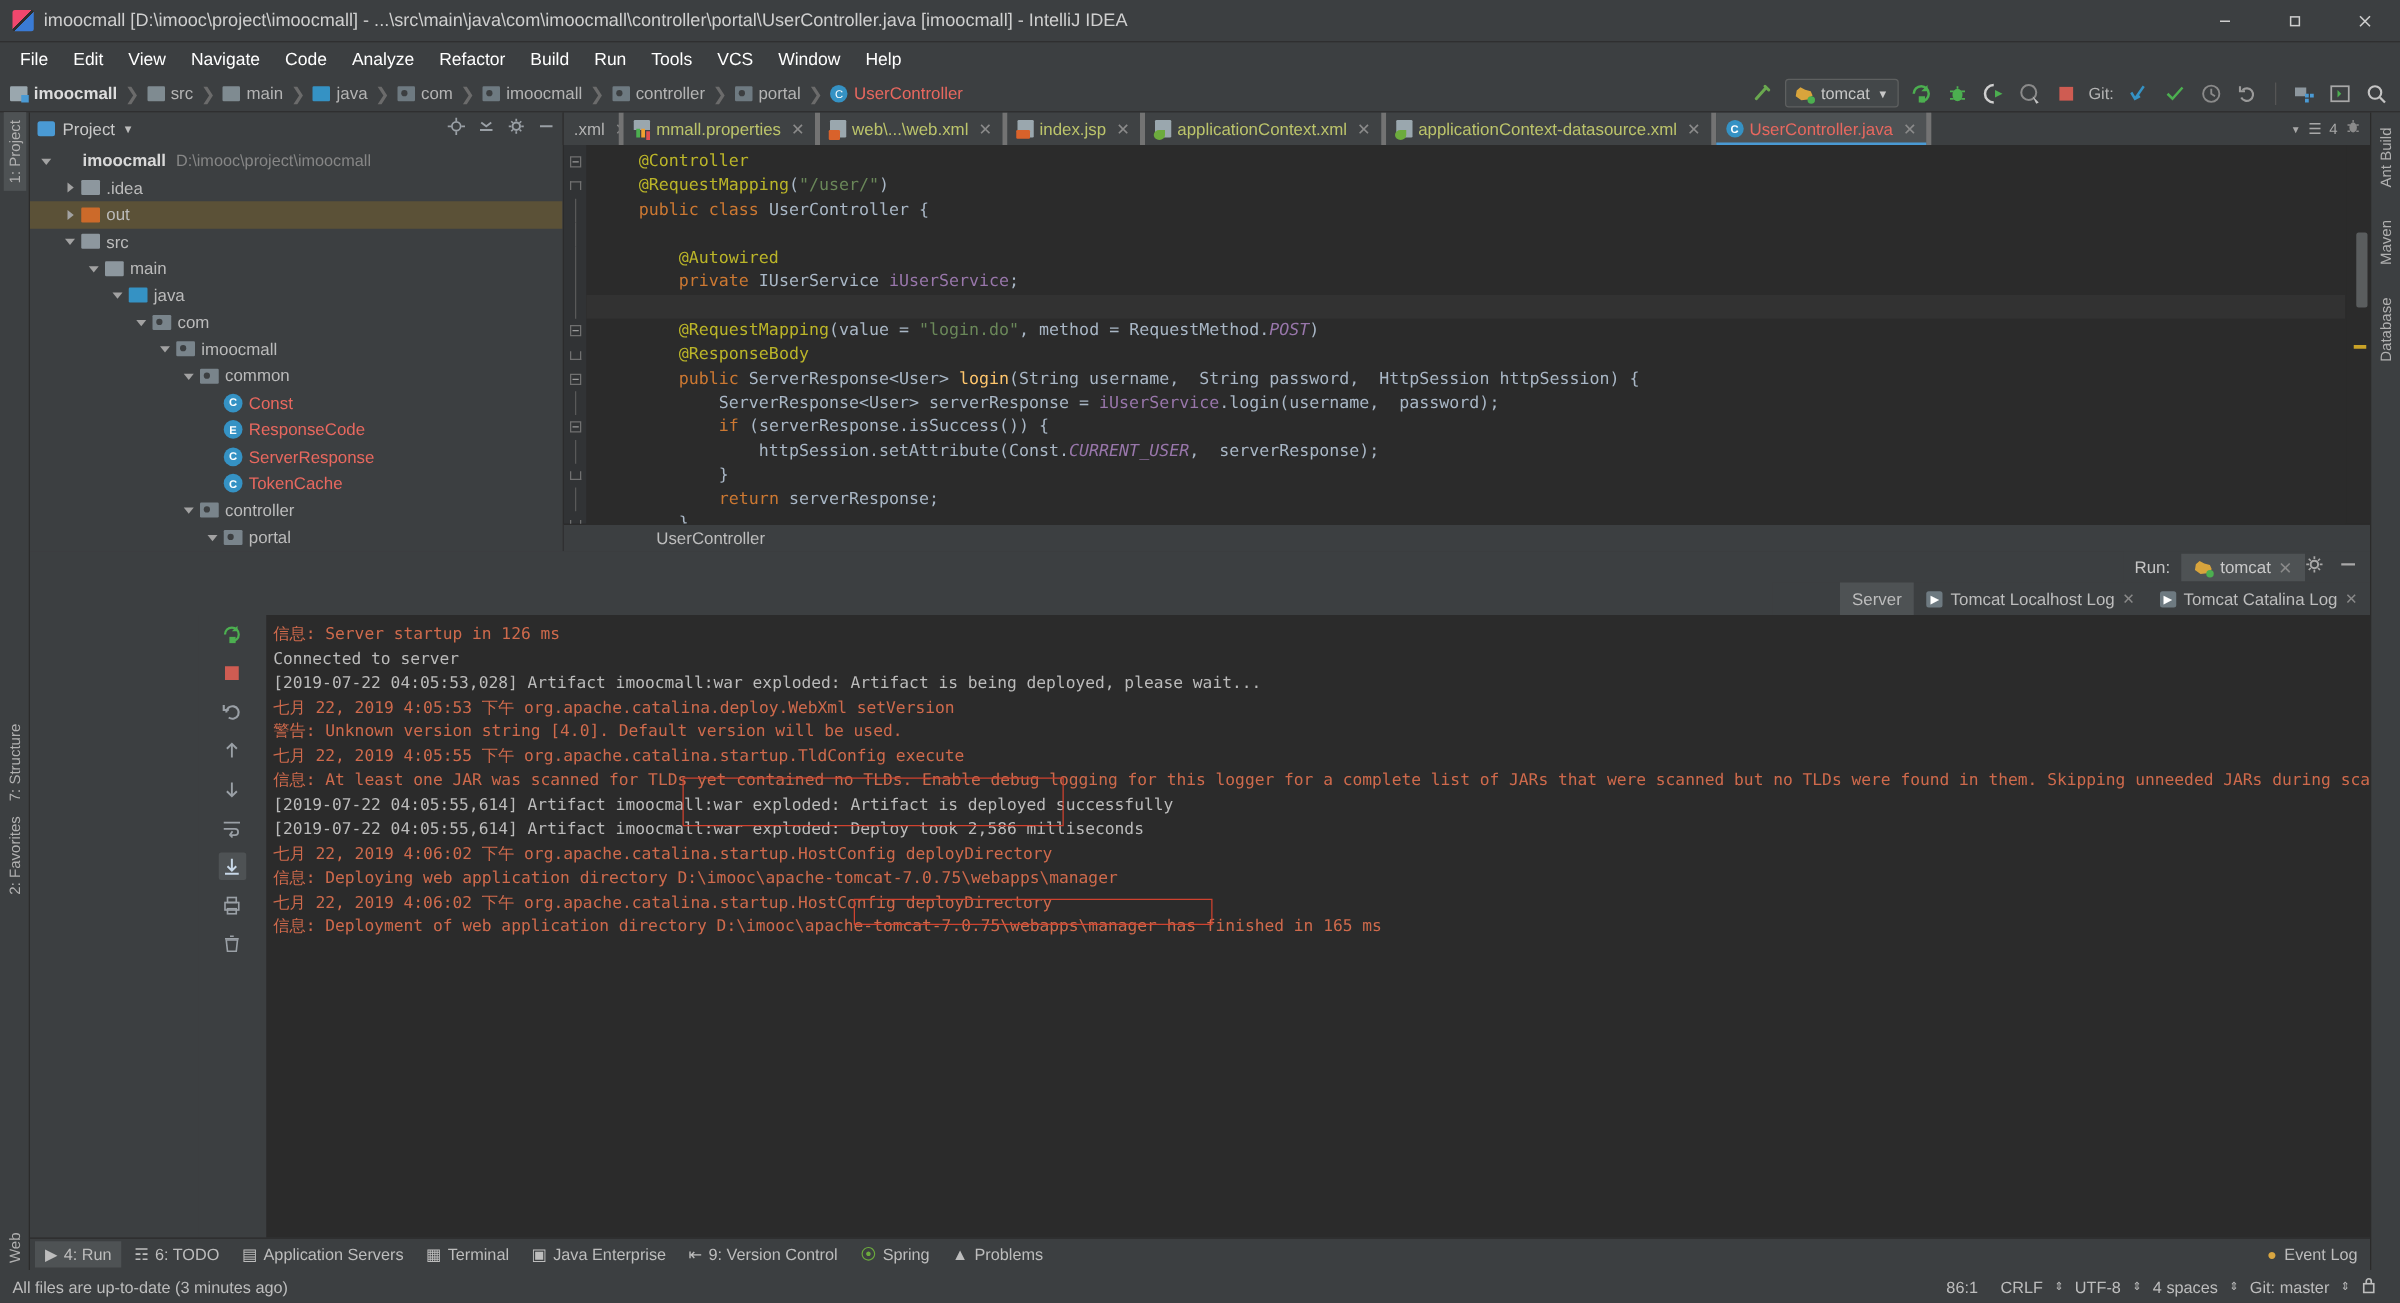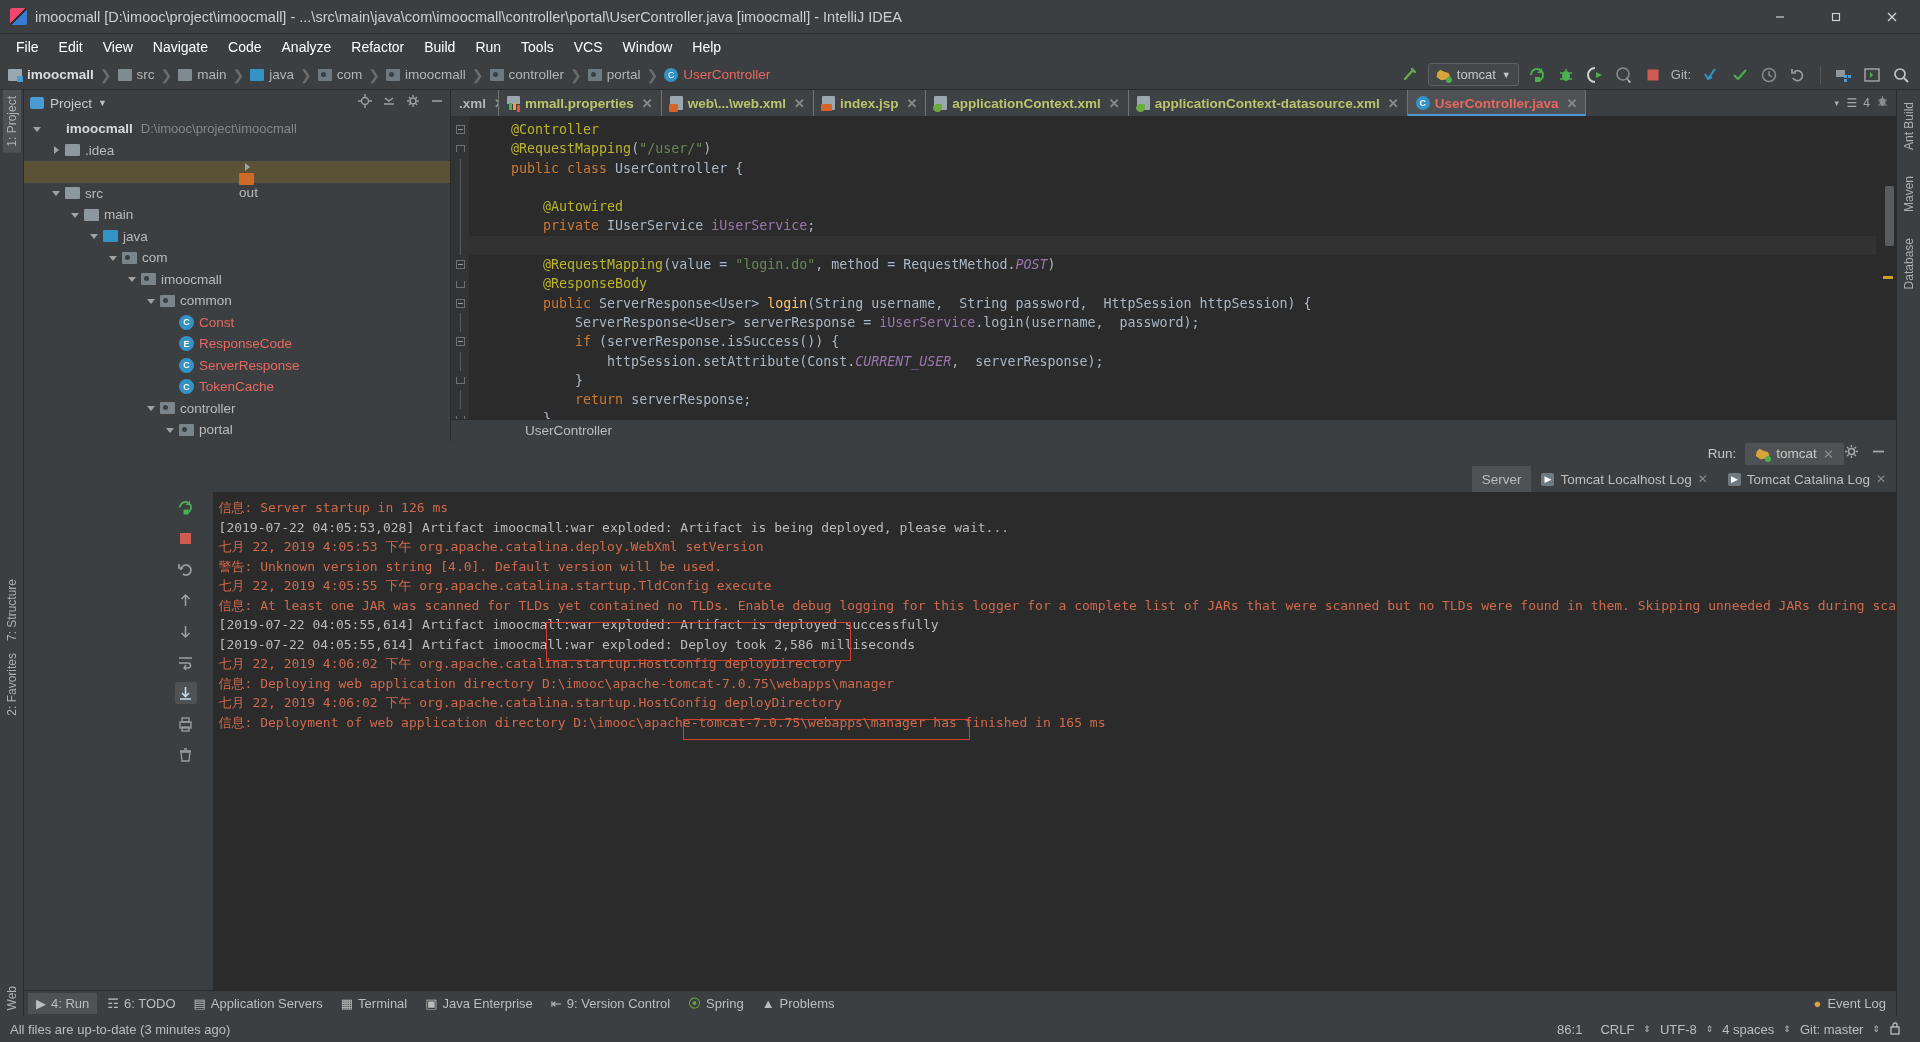--- a/index.html
+++ b/index.html
@@ -94,21 +94,21 @@
   .cico { width: 15px; height: 15px; border-radius: 50%; margin-right: 5px; flex: none; background: #3592c4;
           color: #fff; font-size: 9px; display: flex; align-items: center; justify-content: center; font-weight: bold; }
   .tlabel.red { color: #e8685f; }
   .tlabel.bold { font-weight: bold; color: #d8d8d8; }
   .tpath { color: #868686; margin-left: 8px; font-size: 13px; }
 
   
   .editor-area { flex: 1; display: flex; flex-direction: column; min-width: 0; background: #2b2b2b; }
   .tabstrip { height: 26px; background: #3c3f41; display: flex; align-items: stretch; flex: none; overflow: hidden; }
   .etab { display: flex; align-items: center; gap: 5px; padding: 0 8px; font-size: 13.5px;
-          border-right: 1px solid #737373; background: #3f4244; color: #b3b3b3; white-space: nowrap; position: relative; font-weight: bold; }
+          border-right: 4px solid #737373; background: #3f4244; color: #b3b3b3; white-space: nowrap; position: relative; }
   .etab.xml { color: #bcc46b; }
   .etab.jsp { color: #bcc46b; }
   .etab.active { background: #4e5254; color: #e8685f; }
   .etab.active::after { content:""; position:absolute; left:0; right:0; bottom:0; height:2px; background:#4a9ad4; }
   .etab .x { color: #8a8a8a; font-size: 13px; margin-left: 3px; }
   .ftype { width: 13px; height: 14px; flex: none; position: relative; border-radius: 1px; }
   .ftype.props { background: linear-gradient(180deg,#9aa7ae 0 55%, transparent 55%); }
   .ftype.props::after { content:""; position:absolute; left:2px; bottom:0; width:3px; height:7px; background:#4caf50; box-shadow: 4px 0 0 #f0a030, 8px 2px 0 #e05050; }
   .ftype.xmlf { background: #9aa7ae; }
   .ftype.xmlf::after { content:""; position:absolute; left:-1px; bottom:-2px; width:9px; height:8px; background:#d9622b; border-radius:1px; }
@@ -418,21 +418,21 @@
                 <span class="arrow d"></span>
                 <span class="fico project"></span>
                 <span class="tlabel bold">imoocmall</span>
                 <span class="tpath">D:\imooc\project\imoocmall</span>
               </div>
               <div class="trow" style="padding-left: 27px;">
                 <span class="arrow r"></span>
                 <span class="fico gray"></span>
                 <span class="tlabel">.idea</span>
               </div>
-              <div class="trow sel-out" style="padding-left: 27px; flex-direction: column;">
+              <div class="trow sel-out" style="padding-left: 27px;">
                 <span class="arrow r"></span>
                 <span class="fico orange"></span>
                 <span class="tlabel">out</span>
               </div>
               <div class="trow" style="padding-left: 27px;">
                 <span class="arrow d"></span>
                 <span class="fico gray"></span>
                 <span class="tlabel">src</span>
               </div>
               <div class="trow" style="padding-left: 46px;">
@@ -700,20 +700,21 @@
             <div class="cg-ico">
               <svg width="17" height="17" viewBox="0 0 17 17">
                   <path d="M4 5h9l-1 9H5z" fill="none" stroke="#9aa0a6" stroke-width="1.3"></path>
                   <path d="M3 4h11M7 2h3" stroke="#9aa0a6" stroke-width="1.3"></path>
                 </svg>
             </div>
           </div>
           <div class="console" style="position:relative;">
 
           <div class="lline err">信息: Server startup in 126 ms</div>
+              <div class="lline">Connected to server</div>
               <div class="lline">[2019-07-22 04:05:53,028] Artifact imoocmall:war exploded: Artifact is being deployed, please wait...</div>
               <div class="lline err">七月 22, 2019 4:05:53 下午 org.apache.catalina.deploy.WebXml setVersion</div>
               <div class="lline err">警告: Unknown version string [4.0]. Default version will be used.</div>
               <div class="lline err">七月 22, 2019 4:05:55 下午 org.apache.catalina.startup.TldConfig execute</div>
               <div class="lline err">信息: At least one JAR was scanned for TLDs yet contained no TLDs. Enable debug logging for this logger for a complete list of JARs that were scanned but no TLDs were found in them. Skipping unneeded JARs during sca</div>
               <div class="lline">[2019-07-22 04:05:55,614] Artifact imoocmall:war exploded: Artifact is deployed successfully</div>
               <div class="lline">[2019-07-22 04:05:55,614] Artifact imoocmall:war exploded: Deploy took 2,586 milliseconds</div>
               <div class="lline err">七月 22, 2019 4:06:02 下午 org.apache.catalina.startup.HostConfig deployDirectory</div>
               <div class="lline err">信息: Deploying web application directory D:\imooc\apache-tomcat-7.0.75\webapps\manager</div>
               <div class="lline err">七月 22, 2019 4:06:02 下午 org.apache.catalina.startup.HostConfig deployDirectory</div>

